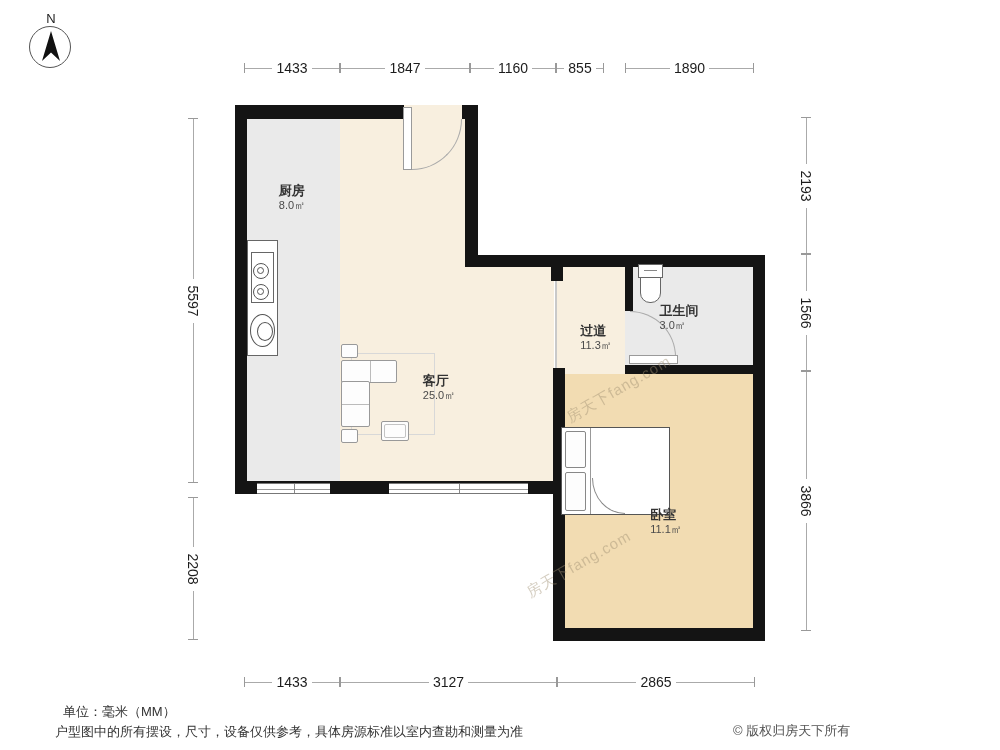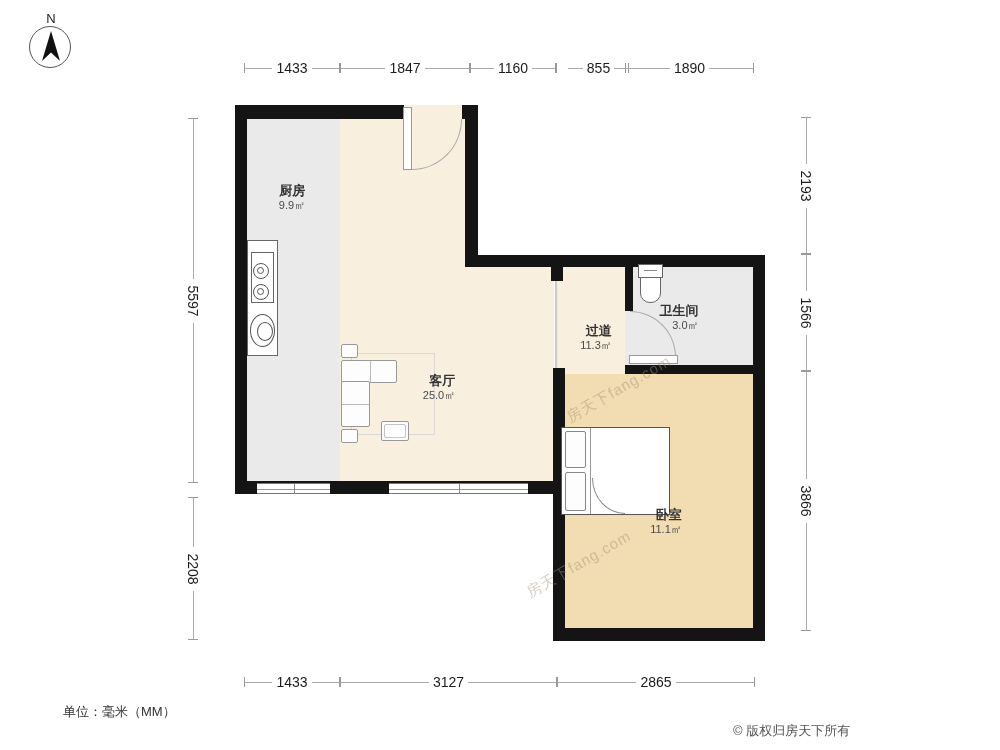--- a/index.html
+++ b/index.html
@@ -28,21 +28,21 @@
           border-radius:0 100% 0 0;box-sizing:border-box;}
   .arc-bl{position:absolute;border-left:1px solid #888;border-bottom:1px solid #888;
           border-radius:0 0 0 100%;box-sizing:border-box;}
   
   .furn{position:absolute;background:#fff;border:1px solid #666;box-sizing:border-box;}
   .furn-lt{position:absolute;background:#fdfdfd;border:1px solid #999;box-sizing:border-box;border-radius:2px;}
   .circ{position:absolute;border:1px solid #555;border-radius:50%;box-sizing:border-box;background:#fff;}
   .iline{position:absolute;background:#888;}
   .rug{position:absolute;border:1px solid #d8d8d8;}
   
-  .room-label{position:absolute;transform:translateX(-50%);text-align:right;line-height:1.15;white-space:nowrap;}
+  .room-label{position:absolute;transform:translateX(-50%);text-align:left;line-height:1.15;white-space:nowrap;}
   .room-name{font-size:13px;font-weight:bold;color:#333;}
   .room-area{font-size:11px;color:#4a4a4a;}
   
   .dim-h{position:absolute;height:16px;display:flex;align-items:center;}
   .dim-h .dline{flex:1;height:1px;background:#aaa;}
   .dim-h .dlabel{margin:0 4px;font-size:14px;color:#1c1c1c;white-space:nowrap;}
   .dim-h .tick{position:absolute;top:3px;width:1px;height:10px;background:#999;}
   .dim-h .tick.t0{left:0;} .dim-h .tick.t1{right:0;}
   .dim-v{position:absolute;width:16px;display:flex;flex-direction:column;align-items:center;}
   .dim-v .dline{flex:1;width:1px;background:#aaa;}
@@ -133,21 +133,21 @@
   <div class="iline" style="left:644px;top:270px;width:13px;height:1px;"></div>
 
   <div class="furn" style="left:561px;top:427px;width:109px;height:88px;border-color:#555;"></div>
   <div class="furn-lt" style="left:565px;top:431px;width:21px;height:37px;border-color:#888;"></div>
   <div class="furn-lt" style="left:565px;top:472px;width:21px;height:39px;border-color:#888;"></div>
   <div class="iline" style="left:590px;top:428px;width:1px;height:86px;background:#999;"></div>
   <div class="arc-bl" style="left:592px;top:478px;width:33px;height:36px;"></div>
 
   <div class="room-label" style="left:292px;top:184px;">
     <div class="room-name">厨房</div>
-    <div class="room-area">9.9㎡</div>
+    <div class="room-area">8.0㎡</div>
   </div>
   <div class="room-label" style="left:439px;top:374px;">
     <div class="room-name">客厅</div>
     <div class="room-area">25.0㎡</div>
   </div>
   <div class="room-label" style="left:596px;top:304px;margin-top:20px;">
     <div class="room-name">过道</div>
     <div class="room-area">11.3㎡</div>
   </div>
   <div class="room-label" style="left:670px;top:304px;margin-left:9px;">
@@ -176,21 +176,21 @@
     <span class="dline"></span>
       <span class="tick t1"></span>
   </div>
   <div class="dim-h" style="left:470px;top:60px;width:86px;">
     <span class="tick t0"></span>
       <span class="dline"></span>
     <span class="dlabel">1160</span>
     <span class="dline"></span>
       <span class="tick t1"></span>
   </div>
-  <div class="dim-h" style="left:556px;top:60px;width:61px;padding-left:12px;">
+  <div class="dim-h" style="left:556px;top:60px;width:48px;">
     <span class="tick t0"></span>
       <span class="dline"></span>
     <span class="dlabel">855</span>
     <span class="dline"></span>
       <span class="tick t1"></span>
   </div>
   <div class="dim-h" style="left:625px;top:60px;width:129px;">
     <span class="tick t0"></span>
       <span class="dline"></span>
     <span class="dlabel">1890</span>
@@ -251,15 +251,16 @@
   </div>
   <div class="dim-v" style="left:798px;top:371px;height:260px;">
     <span class="tick t0"></span>
       <span class="dline"></span>
     <span class="dlabel">3866</span>
     <span class="dline"></span>
       <span class="tick t1"></span>
   </div>
 
   <div class="note" style="left:55px;top:703px;margin-left:8px;">单位：毫米（MM）</div>
+  <div class="note" style="left:55px;top:723px;">户型图中的所有摆设，尺寸，设备仅供参考，具体房源标准以室内查勘和测量为准</div>
   <div class="copyright" style="left:733px;top:722px;">© 版权归房天下所有</div>
 
 </div>
 
 </body></html>

